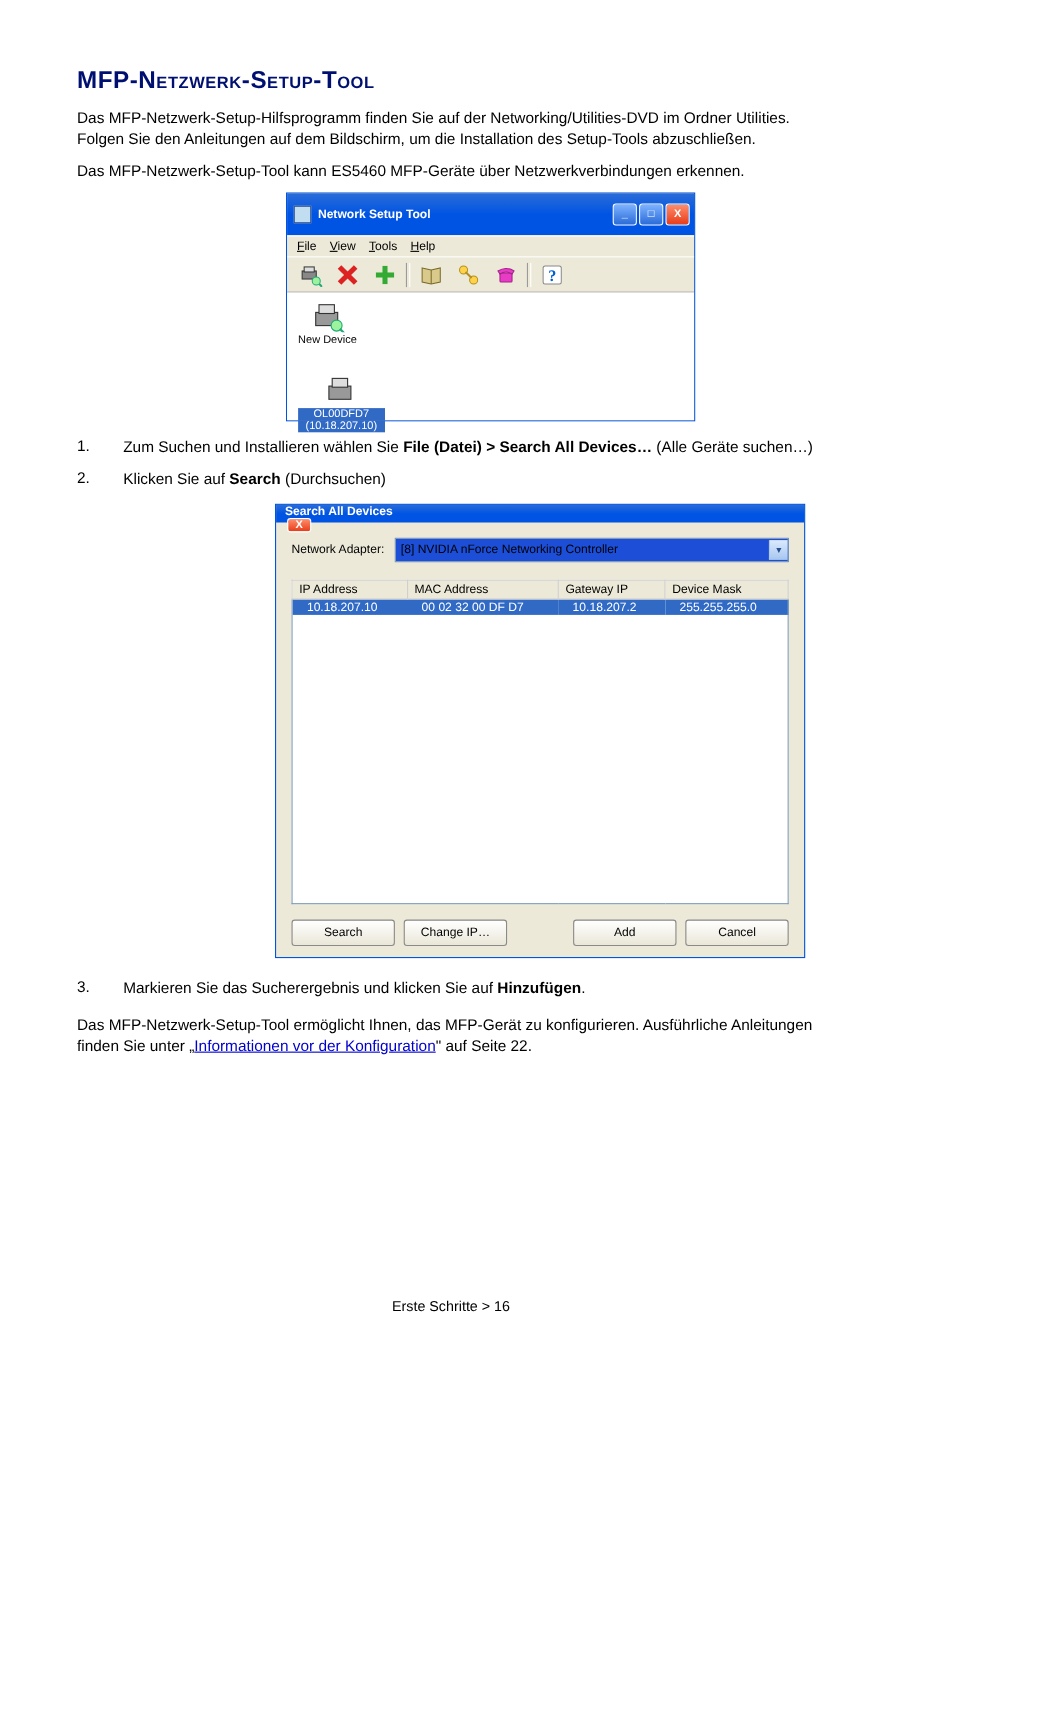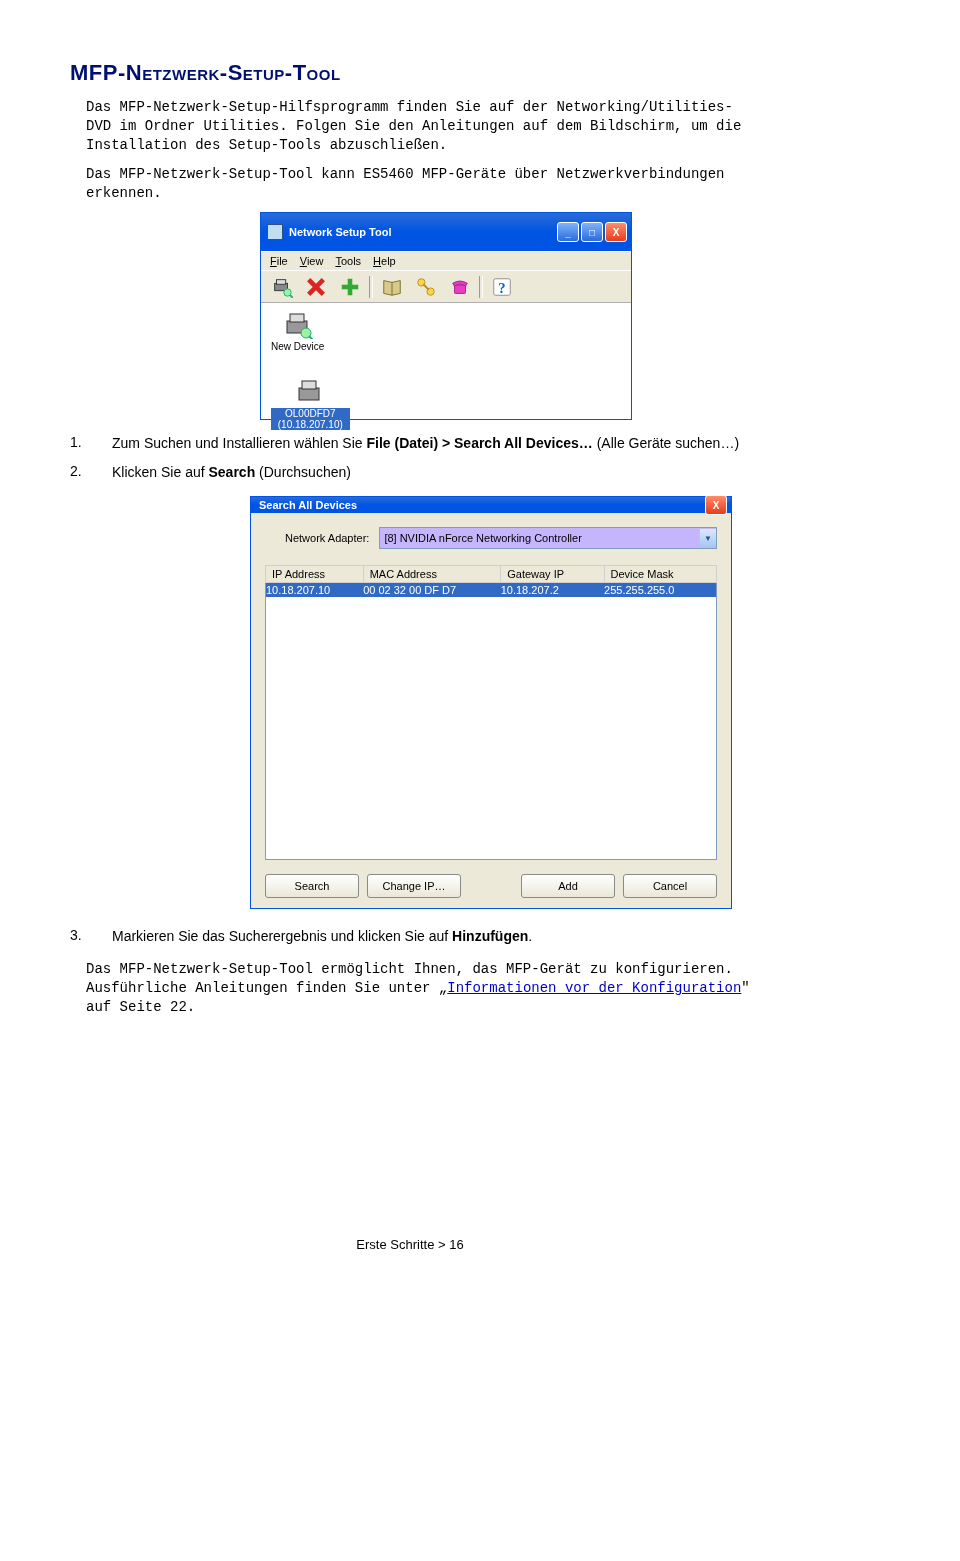--- a/index.html
+++ b/index.html
@@ -13,21 +13,21 @@
     box-sizing: border-box;
   }
   h1 {
     font-size: 22px;
     font-weight: bold;
     font-variant: small-caps;
     color: #001070;
     margin: 0 0 12px 0;
     letter-spacing: 0.5px;
   }
-  p { margin: 0 0 10px 16px; line-height: 1.35; font-family: Liberation Mono, monospace; }
+  p { margin: 0 0 10px 0; line-height: 1.35; }
   .ol { margin: 14px 0 14px 0; }
   .ol-item { display: flex; margin: 0 0 10px 0; }
   .ol-num { width: 42px; flex-shrink: 0; }
   .ol-body { flex: 1; line-height: 1.35; }
   .bold { font-weight: bold; }
   .link { color: #0000cc; text-decoration: underline; }
 
   
   .win1 {
     width: 370px;
@@ -74,44 +74,45 @@
     width: 480px;
     margin: 8px 0 18px 180px;
     font-family: Tahoma, sans-serif;
     font-size: 11px;
     border: 1px solid #0054e3;
     background: #ece9d8;
   }
   .titlebar2 {
     background: linear-gradient(#2a6cd8,#0054e3 50%,#0054e3);
     height: 16px;
-    display: flex; align-items: center;
+    display: flex; align-items: flex-start;
     padding: 0 4px 0 8px;
     color: #fff;
+    flex-direction: column;
   }
   .titlebar2 .t { flex: 1; font-weight: bold; }
   .body2 { padding: 14px 14px 10px 14px; }
   .row-label { display: flex; align-items: center; gap: 10px; margin-bottom: 16px; }
-  .row-label label { white-space: nowrap; margin-left: 20px; }
+  .row-label label { white-space: nowrap; }
   .combo {
-    flex: 1; height: 20px; border: 1px solid #7f9db9; background: #c4b5fd;
+    flex: 1; height: 20px; border: 1px solid #7f9db9; background: #1d4ed8;
     display: flex; align-items: center; justify-content: space-between;
     padding: 0 0 0 4px;
   }
   .combo .arrow { width: 16px; height: 18px; background: linear-gradient(#dbeaff,#a6c6ef); border-left: 1px solid #b0c8e8; display:flex; align-items:center; justify-content:center; font-size:8px; color:#2a4f8f;}
   table.results {
     width: 100%; border-collapse: collapse; background: #fff;
     border: 1px solid #7f9db9;
   }
   table.results th {
     background: #ece9d8; border: 1px solid #cfcfcf;
     font-weight: normal; text-align: left; padding: 2px 6px;
   }
   table.results td.empty { height: 260px; }
-  tr.selrow td { background: #316ac5; color: #fff; padding: 1px 0; }
+  tr.selrow td { background: #316ac5; color: #fff; padding: 1px 13px; }
   .btnrow { display: flex; gap: 8px; margin-top: 14px; }
   .btnrow .spacer { flex: 1; }
   .xp-btn {
     min-width: 72px; height: 22px; border: 1px solid #8a8a8a; border-radius: 3px;
     background: linear-gradient(#fff,#eae7d8);
     padding: 0 10px; display: inline-flex; align-items: center; justify-content: center;
   }
 
   .footer { text-align: center; font-size: 13px; margin-top: 220px; }
 </style>

